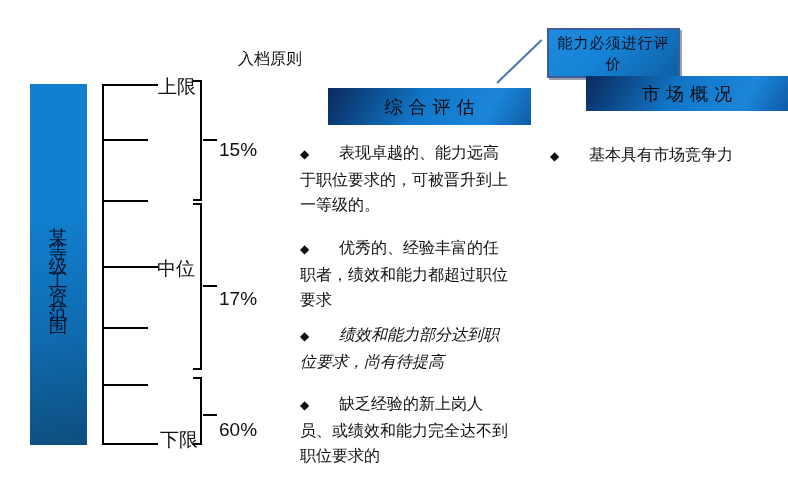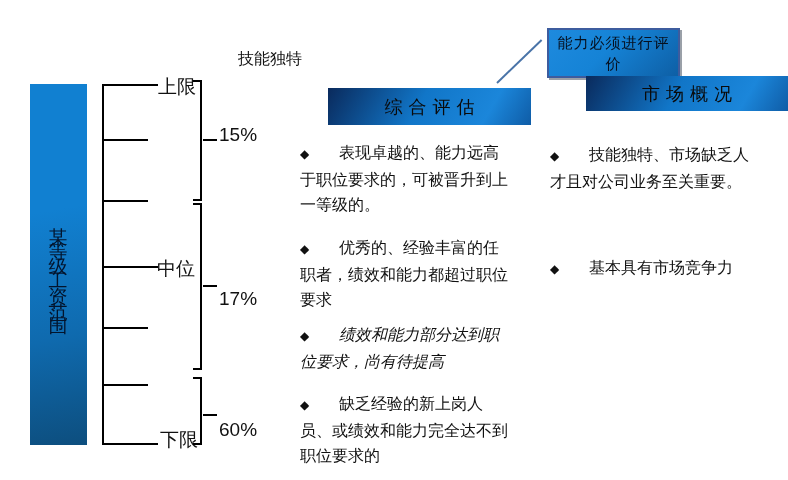--- a/index.html
+++ b/index.html
@@ -71,42 +71,42 @@
   .c1 .bullet:nth-of-type(4){margin-top:17px;}
   .c2 .bullet:nth-of-type(2){margin-top:61px;}
   .c2 .bullet:nth-of-type(3){margin-top:52px;}
   .dm{display:inline-block;width:39px;font-size:12px;color:#111;}
 </style>
 </head>
 <body>
 
 <div class="slide">
 
-  <div class="page-title">技能独特</div>
+  <div class="page-title">入档原则</div>
 
   <div class="salary-bar">
     <div class="salary-bar-label">某等级工资范围</div>
   </div>
 
   <div class="vline" style="left:102px;top:84px;height:361px;"></div>
   <div class="hline" style="left:102px;top:84px;width:56px;"></div>
   <div class="hline" style="left:102px;top:139px;width:46px;"></div>
   <div class="hline" style="left:102px;top:200px;width:46px;"></div>
   <div class="hline" style="left:102px;top:266px;width:56px;"></div>
   <div class="hline" style="left:102px;top:327px;width:46px;"></div>
   <div class="hline" style="left:102px;top:384px;width:46px;"></div>
   <div class="hline" style="left:102px;top:443px;width:56px;"></div>
 
   <div class="ladder-label" style="left:158px;top:74px;">上限</div>
   <div class="ladder-label" style="left:157px;top:256px;">中位</div>
   <div class="ladder-label" style="left:160px;top:427px;">下限</div>
 
   <div class="bracket" style="top:80px;height:121px;"></div>
   <div class="pointer" style="top:139px;"></div>
-  <div class="pct" style="top:124px;">15%</div>
+  <div class="pct" style="top:139px;">15%</div>
 
   <div class="bracket" style="top:203px;height:167px;"></div>
   <div class="pointer" style="top:285px;"></div>
   <div class="pct" style="top:288px;">17%</div>
 
   <div class="bracket" style="top:377px;height:68px;"></div>
   <div class="pointer" style="top:414px;"></div>
   <div class="pct" style="top:419px;">60%</div>
 
   <div class="connector"></div>
@@ -116,17 +116,16 @@
   <div class="col-header h2">市场概况</div>
 
   <div class="col c1">
     <p class="bullet"><span class="dm">◆</span><span>表现卓越的、能力远高于职位要求的，可被晋升到上一等级的。</span></p>
     <p class="bullet"><span class="dm">◆</span><span>优秀的、经验丰富的任职者，绩效和能力都超过职位要求</span></p>
     <p class="bullet"><span class="dm">◆</span><span>绩效和能力部分达到职位要求，尚有待提高</span></p>
     <p class="bullet"><span class="dm">◆</span><span>缺乏经验的新上岗人员、或绩效和能力完全达不到职位要求的</span></p>
   </div>
 
   <div class="col c2">
-    <p class="bullet"><span class="dm">◆</span><span>技能独特、市场缺乏人才且对公司业务至关重要。</span></p>
     <p class="bullet"><span class="dm">◆</span><span>基本具有市场竞争力</span></p>
   </div>
 
 </div>
 
 </body></html>

